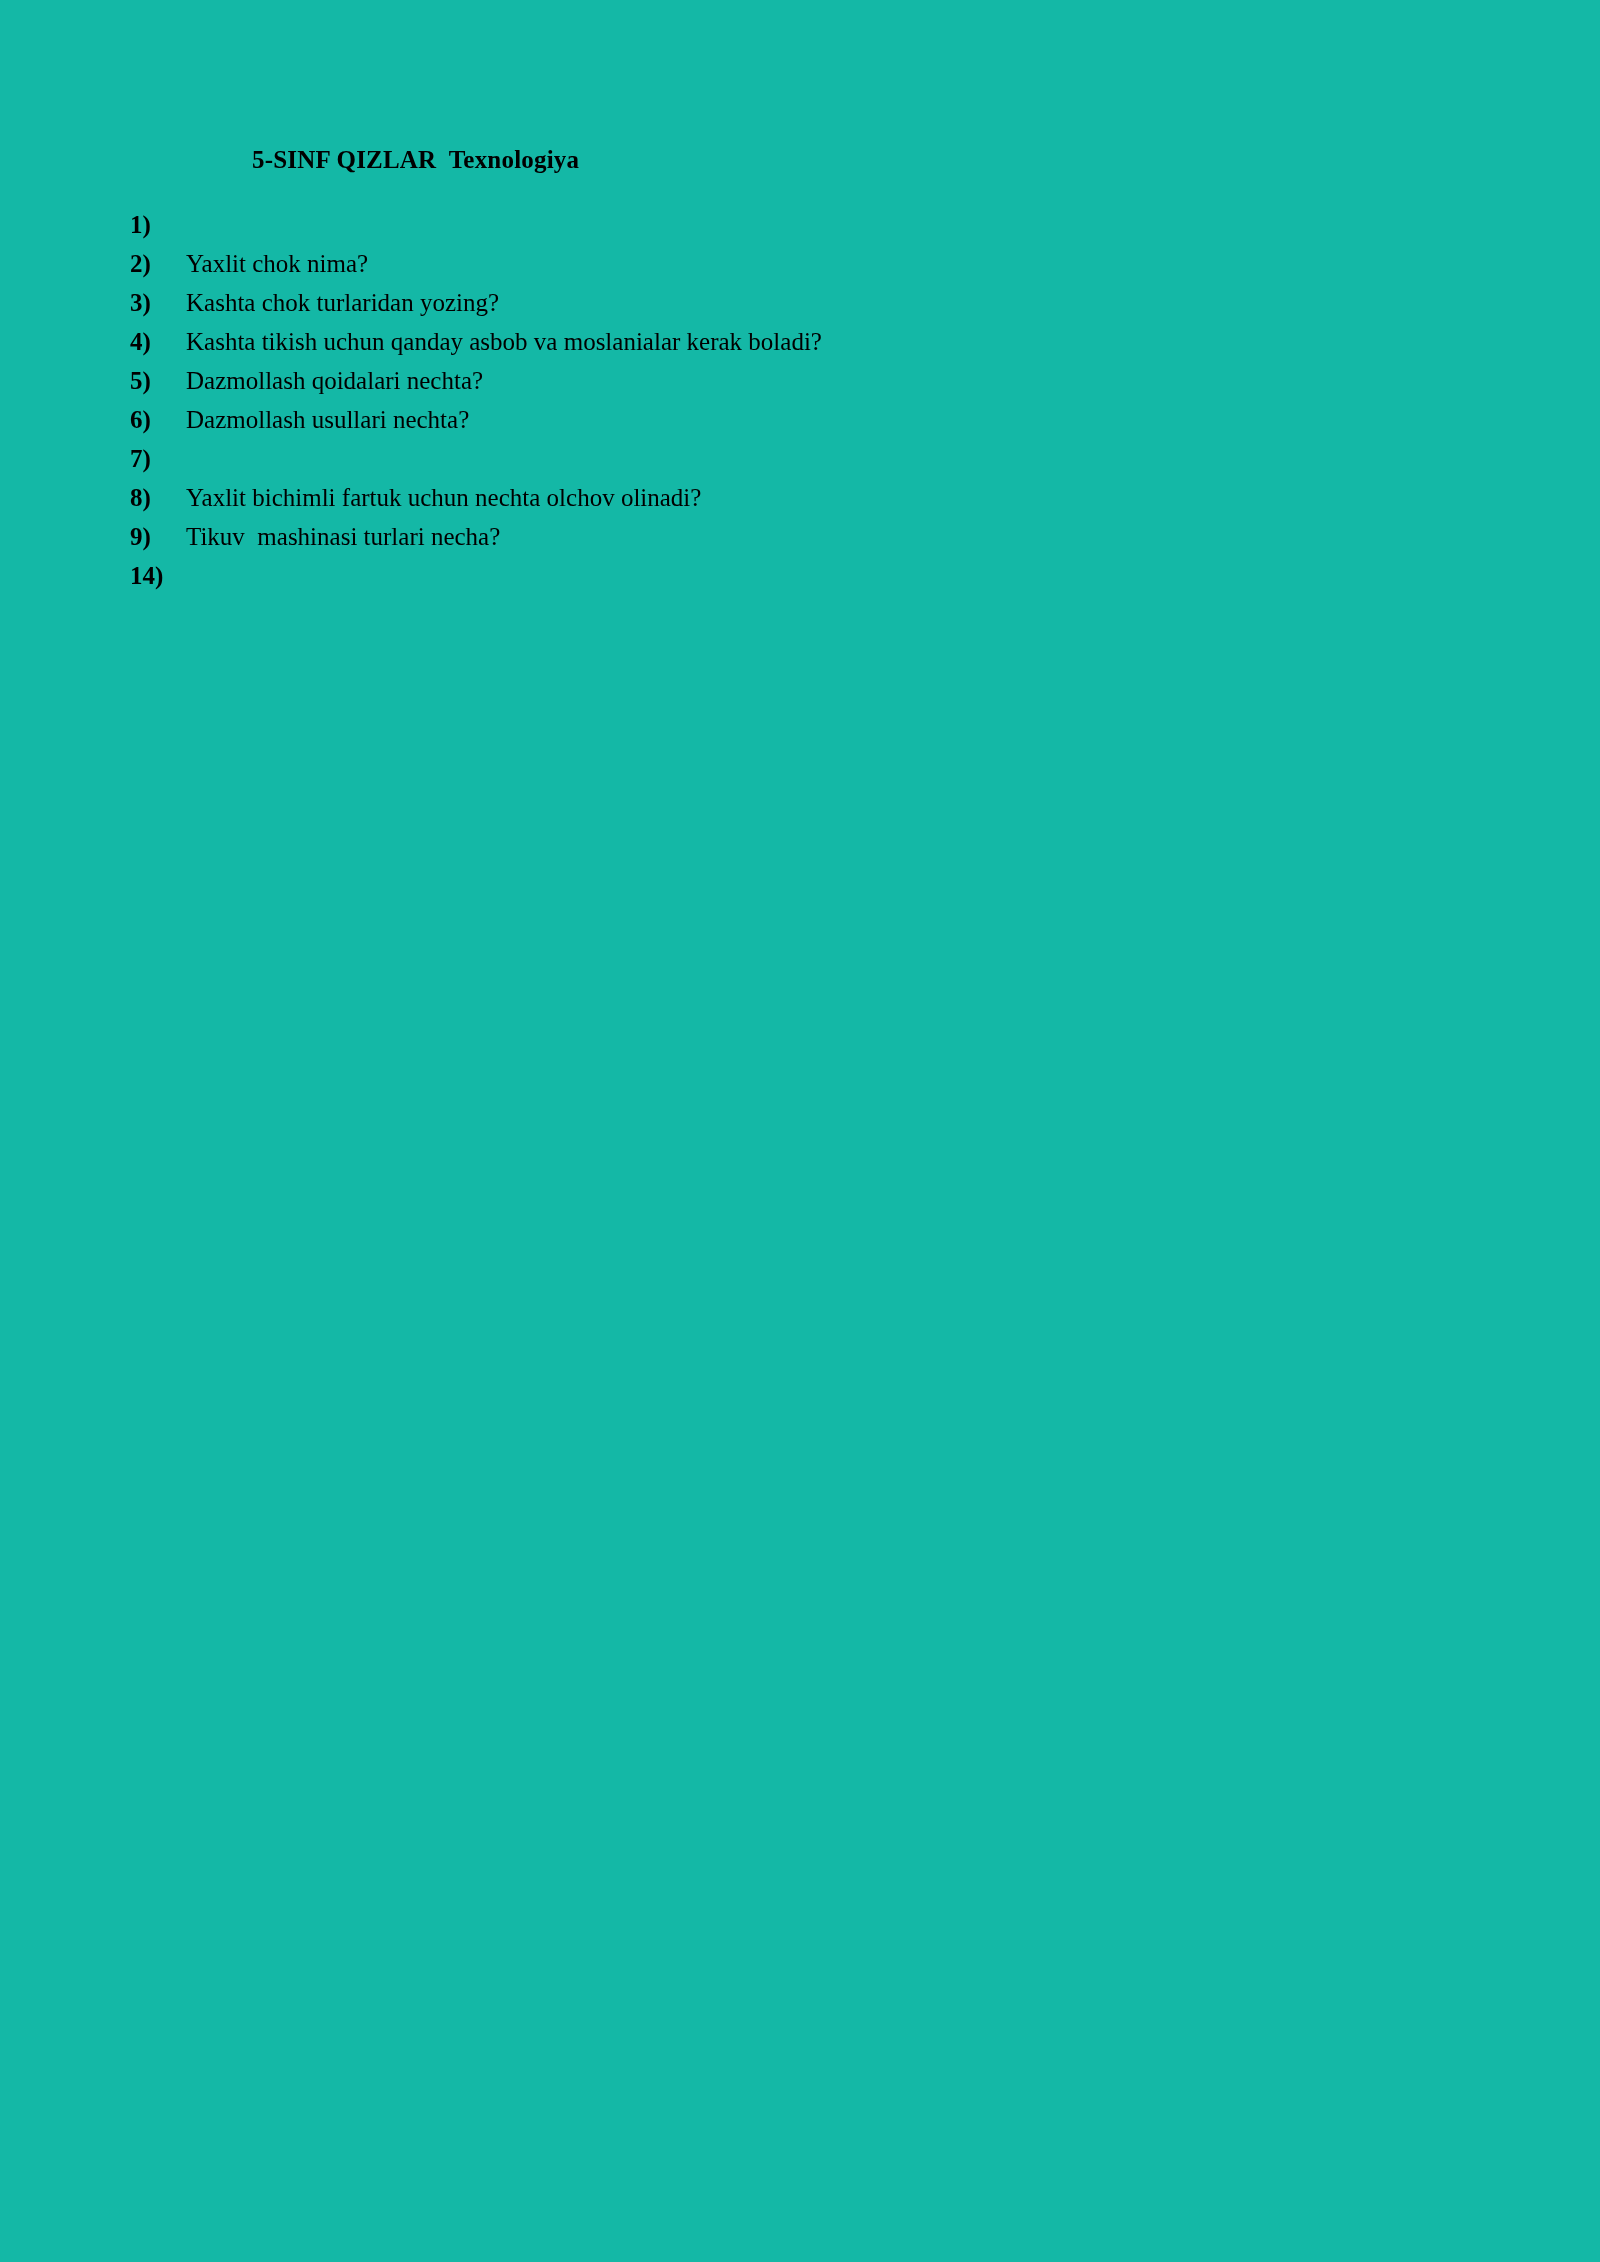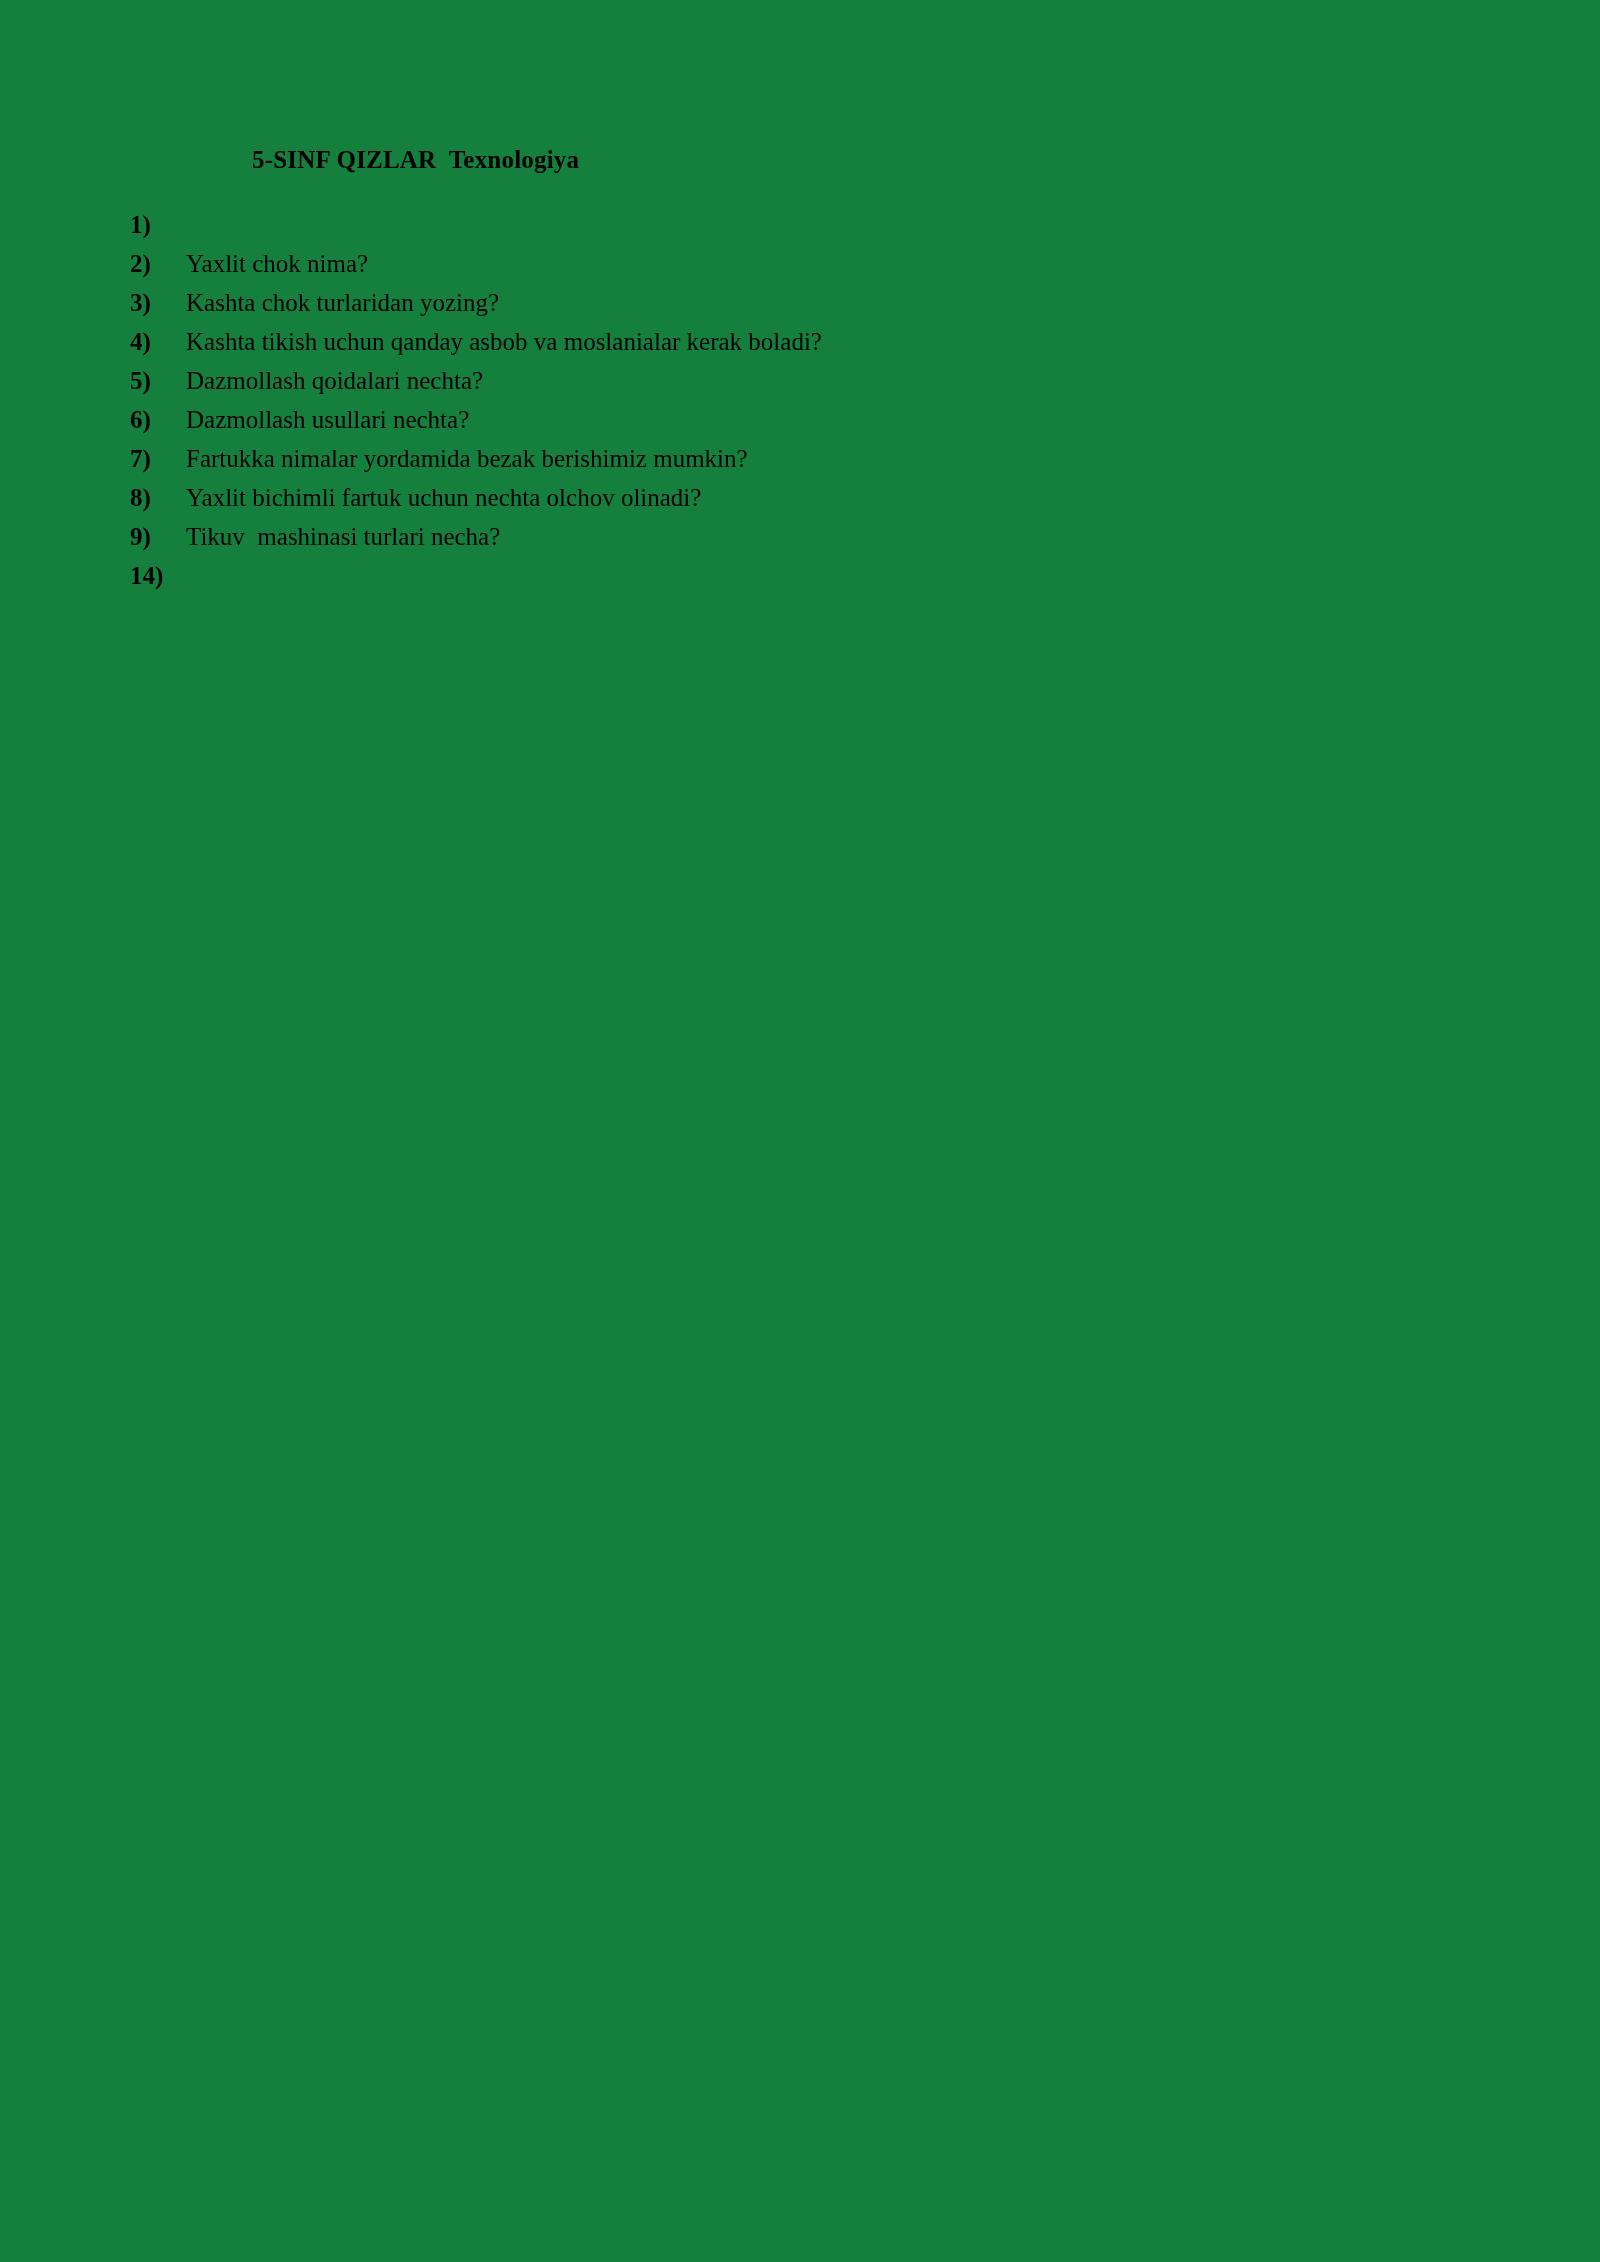--- a/index.html
+++ b/index.html
@@ -14,21 +14,21 @@
     color: #000000;
     position: relative;
     overflow: hidden;
   }
   .page {
     position: absolute;
     top: 0;
     left: 0;
     width: 1600px;
     height: 2262px;
-    background: #15803d;
+    background: #14b8a6;
   }
   .doc-title {
     position: absolute;
     left: 252px;
     top: 146px;
     font-size: 25px;
     font-weight: bold;
     letter-spacing: 0.2px;
     white-space: pre;
   }
@@ -92,21 +92,20 @@
       <span class="q-text">Dazmollash qoidalari nechta?</span>
     </div>
 
     <div class="q-item">
       <span class="q-num">6)</span>
       <span class="q-text">Dazmollash usullari nechta?</span>
     </div>
 
     <div class="q-item">
       <span class="q-num">7)</span>
-      <span class="q-text">Fartukka nimalar yordamida bezak berishimiz mumkin?</span>
     </div>
 
     <div class="q-item">
       <span class="q-num">8)</span>
       <span class="q-text">Yaxlit bichimli fartuk uchun nechta olchov olinadi?</span>
     </div>
 
     <div class="q-item">
       <span class="q-num">9)</span>
       <span class="q-text">Tikuv  mashinasi turlari necha?</span>

